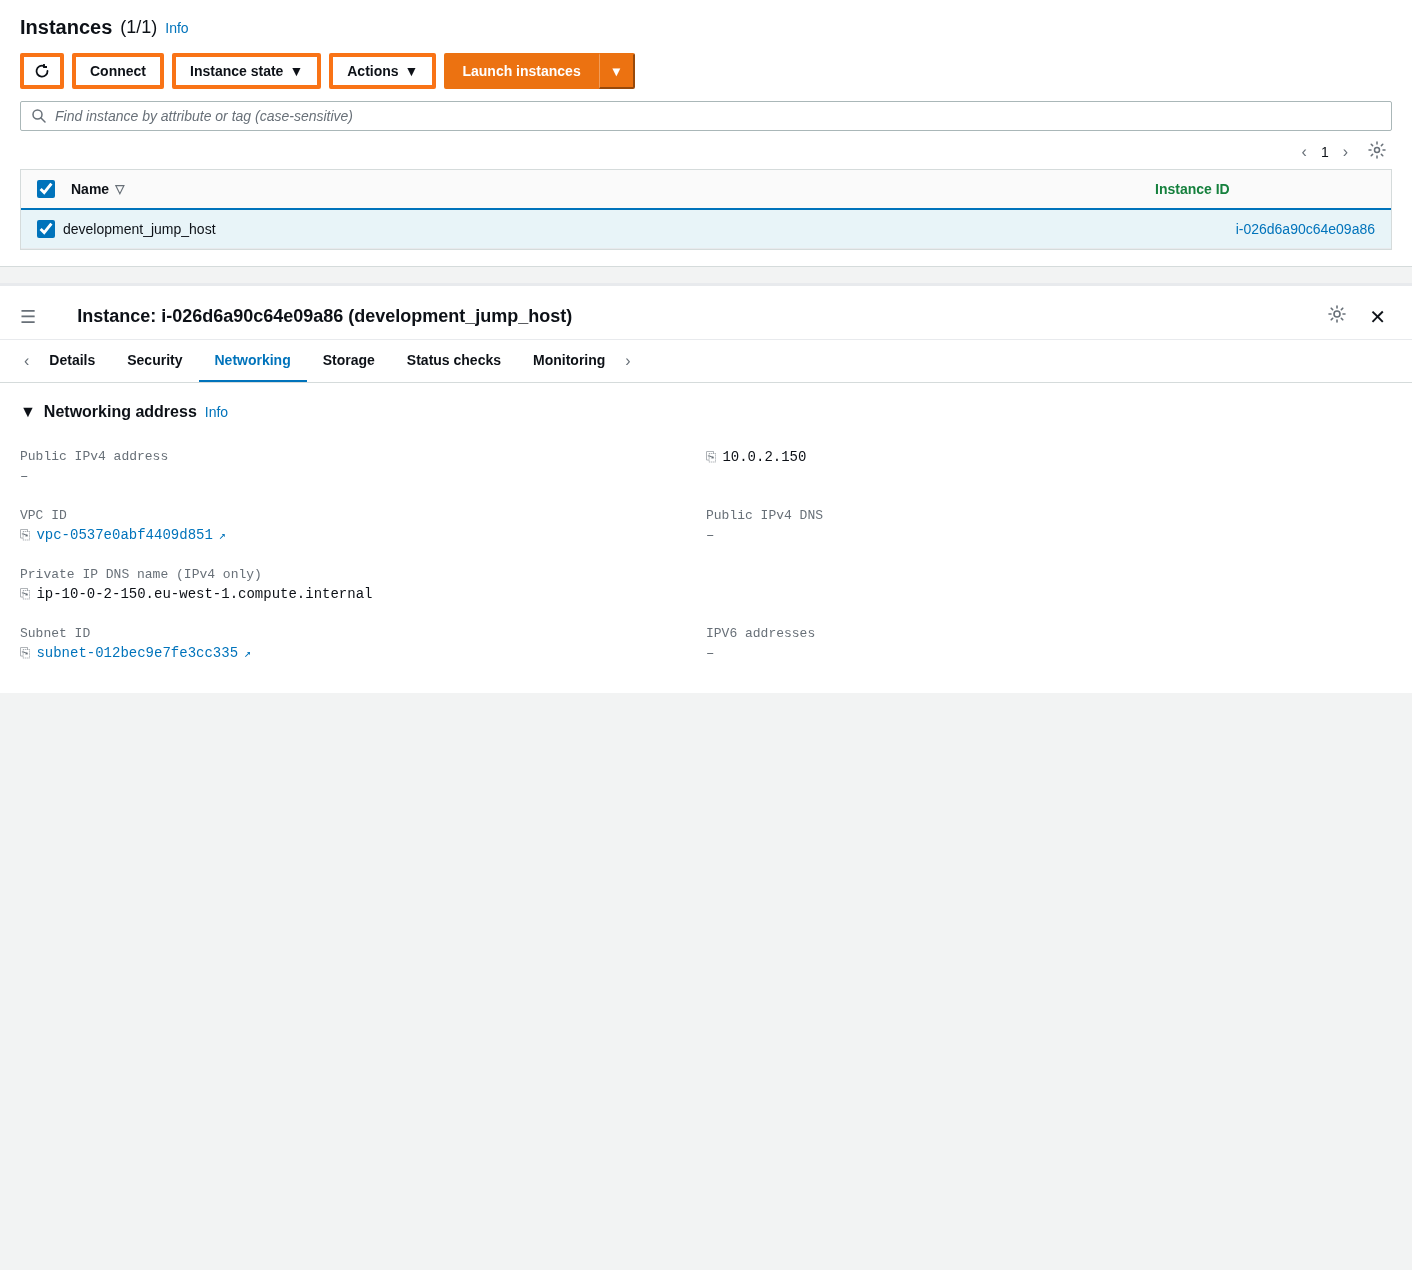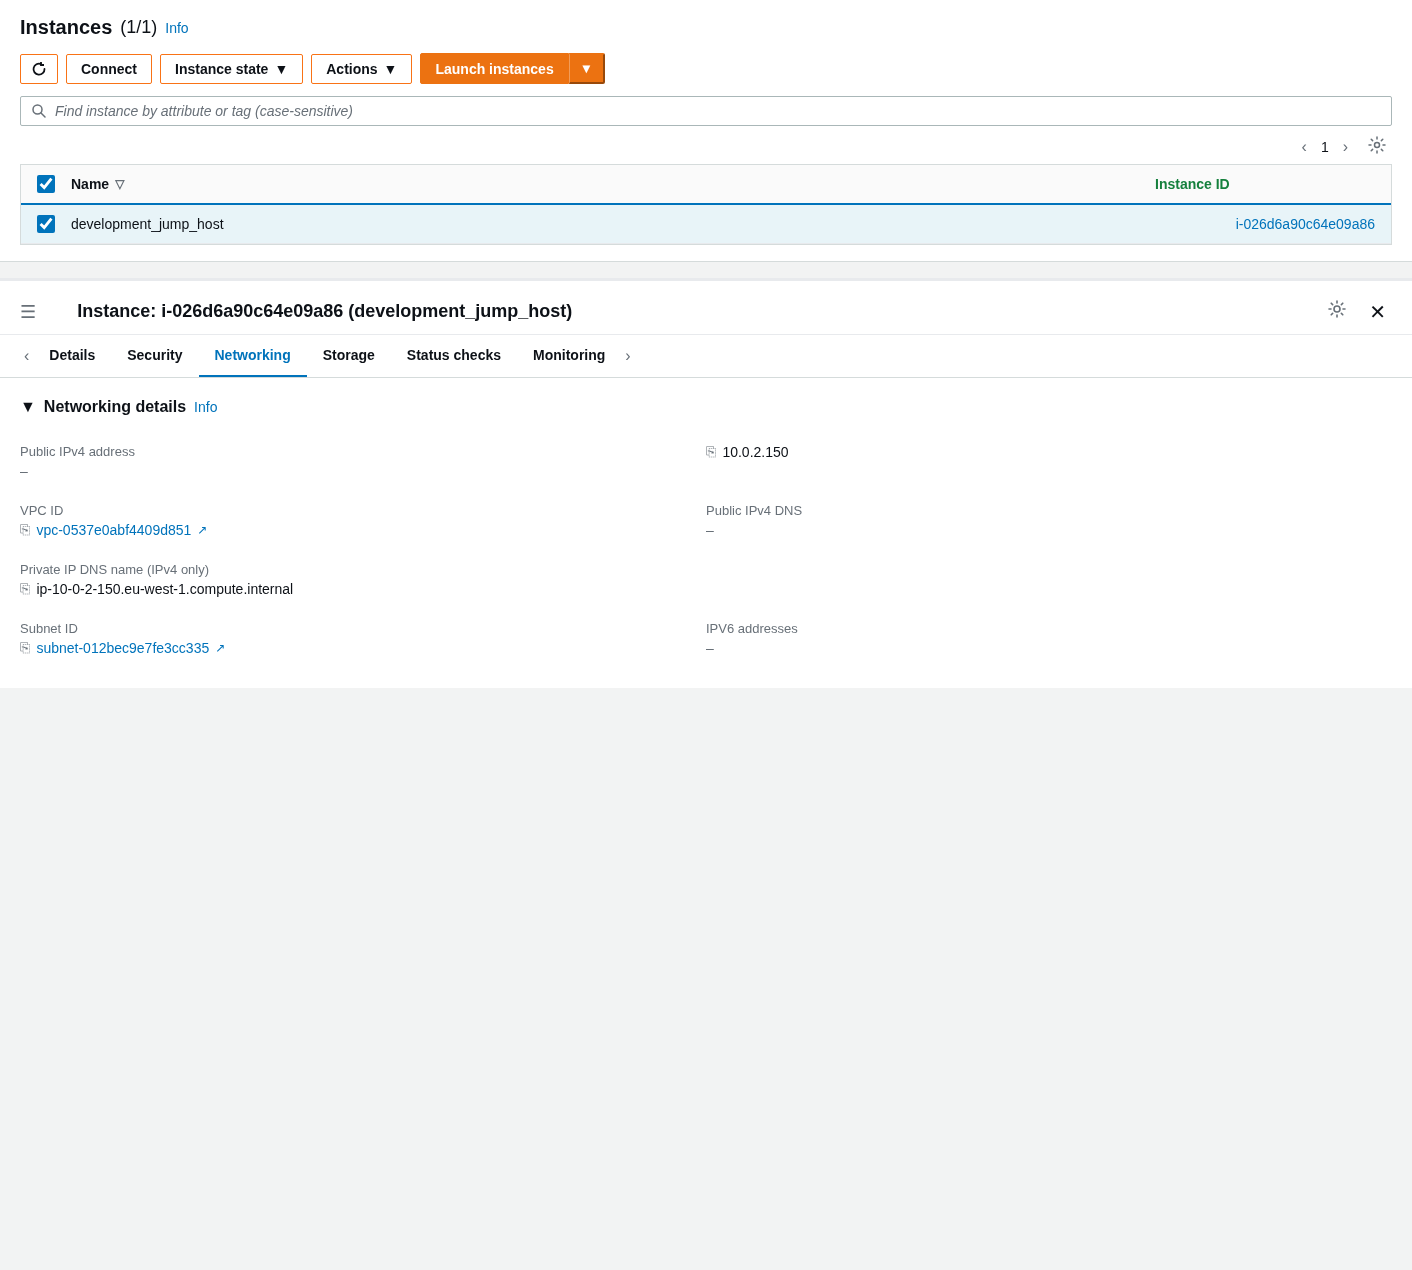--- a/index.html
+++ b/index.html
@@ -3,21 +3,21 @@
   <meta charset="utf-8">
   <style>
     * { box-sizing: border-box; margin: 0; padding: 0; }
     body { font-family: -apple-system, BlinkMacSystemFont, 'Segoe UI', Arial, sans-serif; font-size: 14px; background: #f2f3f3; color: #0d1117; }
 
     .top-section { background: #fff; padding: 16px 20px; border-bottom: 1px solid #d5dbdb; }
     .page-title { font-size: 20px; font-weight: 700; margin-bottom: 14px; display: flex; align-items: center; gap: 8px; }
     .page-title .info-link { font-size: 14px; font-weight: 400; color: #0073bb; cursor: pointer; }
     .toolbar { display: flex; gap: 8px; margin-bottom: 12px; align-items: center; }
 
-    .btn { padding: 6px 14px; border: 1px solid #f97316; background: #fff; border-radius: 2px; cursor: pointer; font-size: 14px; font-weight: 600; color: #0d1117; display: flex; align-items: center; gap: 6px; white-space: nowrap; }
+    .btn { padding: 6px 14px; border: 4px solid #f97316; background: #fff; border-radius: 2px; cursor: pointer; font-size: 14px; font-weight: 600; color: #0d1117; display: flex; align-items: center; gap: 6px; white-space: nowrap; }
     .btn-icon { padding: 6px 10px; }
     .btn-primary { background: #ec7211; border-color: #ec7211; color: #fff; border-radius: 2px 0 0 2px; }
     .btn-primary-chevron { background: #ec7211; border-color: #ec7211; color: #fff; border-radius: 0 2px 2px 0; border-left: 1px solid rgba(255,255,255,0.3); padding: 6px 10px; cursor: pointer; }
     .btn-primary-group { display: flex; }
 
     .search-bar { display: flex; align-items: flex-end; border: 1px solid #aab7b8; border-radius: 2px; padding: 6px 10px; gap: 8px; background: #fff; }
     .search-bar input { border: none; outline: none; flex: 1; font-size: 14px; color: #687078; background: transparent; }
     .search-bar input::placeholder { color: #687078; font-style: italic; }
 
     .pagination-bar { display: flex; align-items: center; justify-content: flex-end; gap: 8px; padding: 8px 0 4px; }
@@ -25,42 +25,42 @@
     .page-num { font-size: 14px; color: #0d1117; font-weight: 500; }
     .gear-btn { background: none; border: none; cursor: pointer; color: #687078; font-size: 16px; padding: 2px 6px; }
 
     .table-container { background: #fff; border: 1px solid #d5dbdb; border-radius: 0; }
     .table-header { display: flex; align-items: center; padding: 10px 16px; border-bottom: 2px solid #0073bb; background: #fafafa; gap: 16px; }
     .table-header-checkbox { width: 18px; height: 18px; accent-color: #0073bb; cursor: pointer; }
     .col-name { flex: 1; font-weight: 700; font-size: 14px; color: #0d1117; display: flex; align-items: center; gap: 6px; }
     .col-instance-id { width: 220px; font-weight: 700; font-size: 14px; color: #15803d; }
     .sort-icon { color: #687078; font-size: 12px; }
 
-    .table-row { display: flex; align-items: center; padding: 10px 16px; border-bottom: 1px solid #e8eaed; background: #e8f4f8; gap: 16px; }
+    .table-row { display: flex; align-items: center; padding: 10px 16px; border-bottom: 1px solid #e8eaed; background: #e8f4f8; gap: 8px; }
     .row-checkbox { width: 18px; height: 18px; accent-color: #0073bb; cursor: pointer; }
     .row-name { flex: 1; font-size: 14px; color: #0d1117; }
     .row-instance-id { width: 220px; font-size: 14px; color: #0073bb; cursor: pointer; text-align: right; }
 
     .detail-panel { background: #fff; border-top: 3px solid #e8eaed; margin-top: 0; }
     .detail-panel-header { display: flex; align-items: center; justify-content: space-between; padding: 16px 20px 8px; border-bottom: 1px solid #e8eaed; }
     .detail-panel-title { font-size: 18px; font-weight: 700; color: #0d1117; margin-left: 31px; }
     .detail-panel-actions { display: flex; align-items: center; gap: 10px; }
     .drag-handle { color: #687078; font-size: 18px; cursor: grab; }
 
     .tabs { display: flex; align-items: center; border-bottom: 1px solid #d5dbdb; padding: 0 20px; background: #fff; }
     .tab-prev, .tab-next { background: none; border: none; cursor: pointer; color: #687078; font-size: 16px; padding: 12px 4px; }
     .tab-item { padding: 12px 16px; font-size: 14px; font-weight: 600; color: #0d1117; cursor: pointer; border-bottom: 2px solid transparent; white-space: nowrap; }
     .tab-item.active { color: #0073bb; border-bottom: 2px solid #0073bb; }
 
     .detail-content { padding: 20px; background: #fff; }
     .section-title { font-size: 16px; font-weight: 700; color: #0d1117; margin-bottom: 16px; display: flex; align-items: center; gap: 8px; }
     .section-title .info-link { font-size: 14px; font-weight: 400; color: #0073bb; cursor: pointer; }
 
     .details-grid { display: grid; grid-template-columns: 1fr 1fr; gap: 0; }
-    .detail-item { padding: 12px 0; border-bottom: 0; }
+    .detail-item { padding: 12px 0; border-bottom: 0; font-family: Liberation Mono, monospace; }
     .detail-label { font-size: 13px; color: #687078; margin-bottom: 4px; font-weight: 400; }
     .detail-value { font-size: 14px; color: #0d1117; font-weight: 400; display: flex; align-items: center; gap: 6px; }
     .detail-value.link { color: #0073bb; cursor: pointer; }
     .dash { color: #687078; }
     .copy-icon { color: #687078; cursor: pointer; font-size: 13px; }
     .external-icon { color: #0073bb; cursor: pointer; font-size: 12px; }
   </style>
 </head>
 <body>
 
@@ -160,21 +160,21 @@
     <div class="tab-item active">Networking</div>
     <div class="tab-item">Storage</div>
     <div class="tab-item">Status checks</div>
     <div class="tab-item">Monitoring</div>
     <button class="tab-next">›</button>
   </div>
 
   <div class="detail-content">
     <div class="section-title">
       <span>▼</span>
-      <span>Networking details</span>
+      <span>Networking address</span>
       <span class="info-link">Info</span>
     </div>
 
     <div class="details-grid">
 
       <div class="detail-item">
         <div class="detail-label">Public IPv4 address</div>
         <div class="detail-value dash">–</div>
       </div>
 

